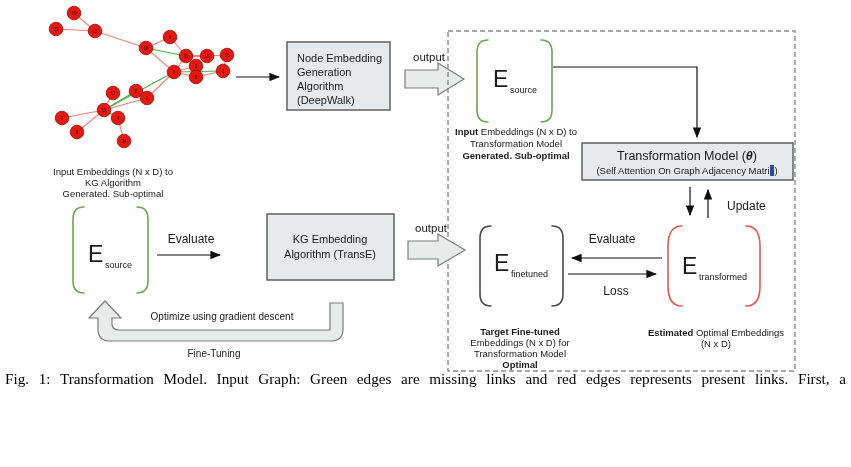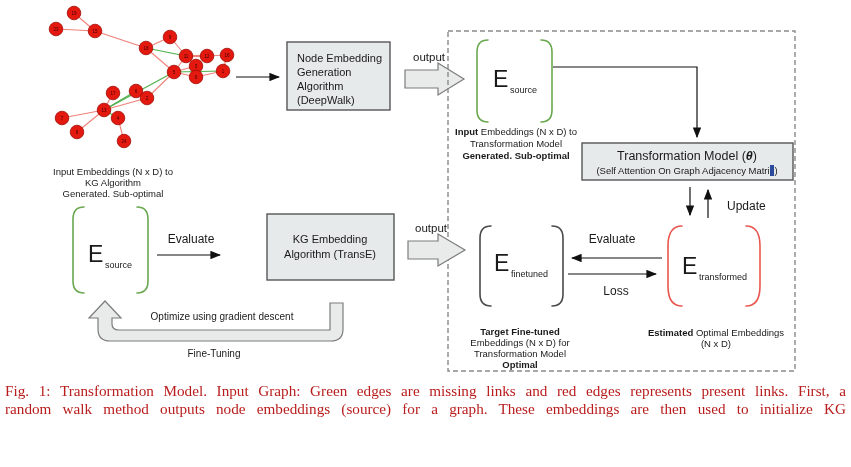--- a/index.html
+++ b/index.html
@@ -16,22 +16,22 @@
   .t115{font-size:11.5px;}
   .t12{font-size:12px;}
   .t125{font-size:12.5px;}
   .E{font-size:23px;}
   .sub{font-size:9px;}
   .nodelbl{font-size:4.5px;fill:#420000;text-anchor:middle;}
   .bracket{fill:none;stroke-width:1.6;stroke-linecap:round;}
   .boxfill{fill:#e7eaea;stroke:#565656;stroke-width:1.4;}
   .blockarrow{fill:#e9ebeb;stroke:#7c7c7c;stroke-width:1.2;}
   .thin{stroke:#111;stroke-width:1.2;fill:none;}
-  .caption{position:absolute;left:5px;right:5px;top:382px;
-           font-family:"Liberation Serif",serif;font-size:15.2px;line-height:18.3px;color:#b91c1c;}
+  .caption{position:absolute;left:5px;right:5px;top:370px;
+           font-family:"Liberation Serif",serif;font-size:15.2px;line-height:18.3px;color:#000000;}
   .just{text-align:justify;text-align-last:justify;}
 </style>
 </head>
 <body>
 
 <div class="canvas">
 
 <svg width="851" height="380" viewBox="0 0 851 380">
   <defs>
     <marker id="ah" markerWidth="9" markerHeight="7" refX="8" refY="3.5" orient="auto">
@@ -199,16 +199,15 @@
   <text class="t115 mid" x="431" y="232">output</text>
   <polygon class="blockarrow" points="408,241 438,241 438,234 465,250 438,266 438,259 408,259"></polygon>
 
   <path class="blockarrow" d="M105,301 L121,318 L112,318 L112,324 Q112,330 119,330 L330,330 L330,303 L343,303 L343,329 Q343,341 331,341 L110,341 Q98,341 98,329 L98,318 L89,318 Z"></path>
   <text class="t10 mid" x="222" y="320">Optimize using gradient descent</text>
   <text class="t10 mid" x="214" y="357">Fine-Tuning</text>
 </svg>
 
 <div class="caption">
   <div class="just">Fig. 1: Transformation Model. Input Graph: Green edges are missing links and red edges represents present links. First, a</div>
-  <div class="just">random walk method outputs node embeddings (source) for a graph. These embeddings are then used to initialize KG</div>
 </div>
 
 </div>
 
 </body></html>

